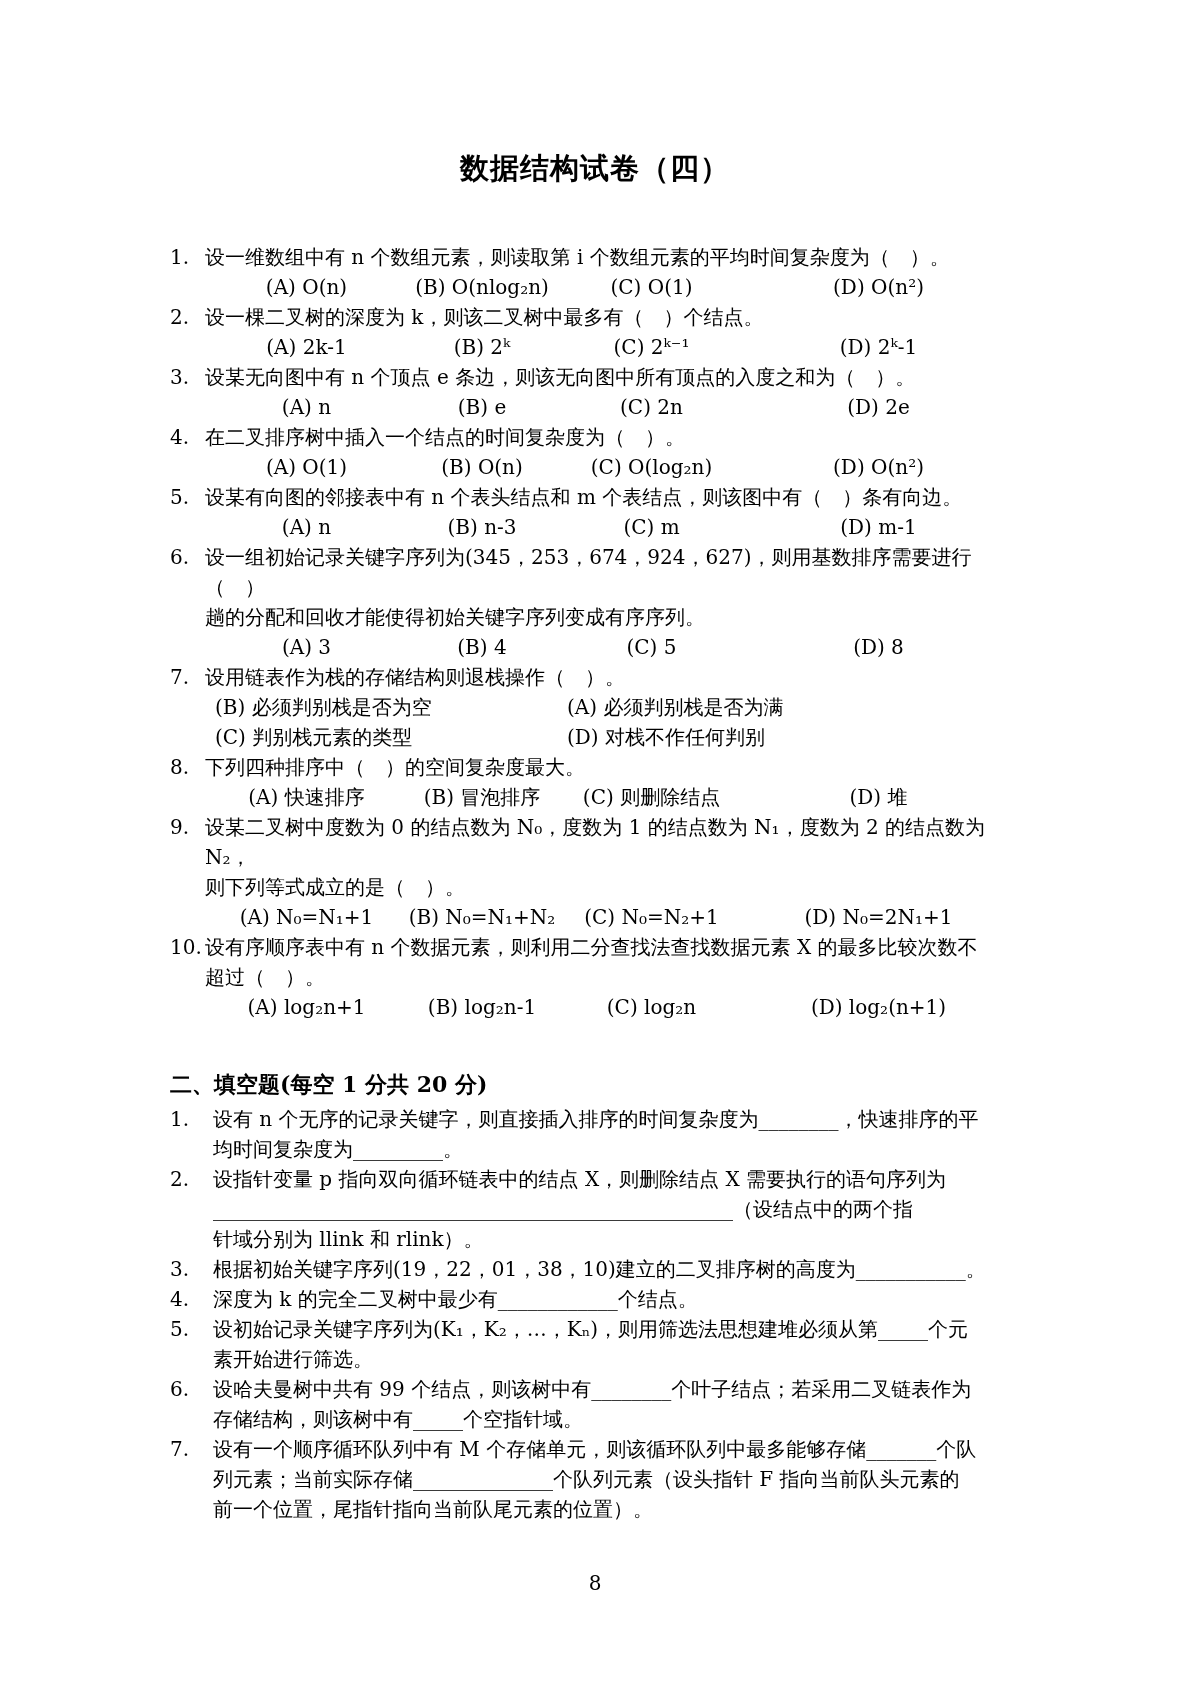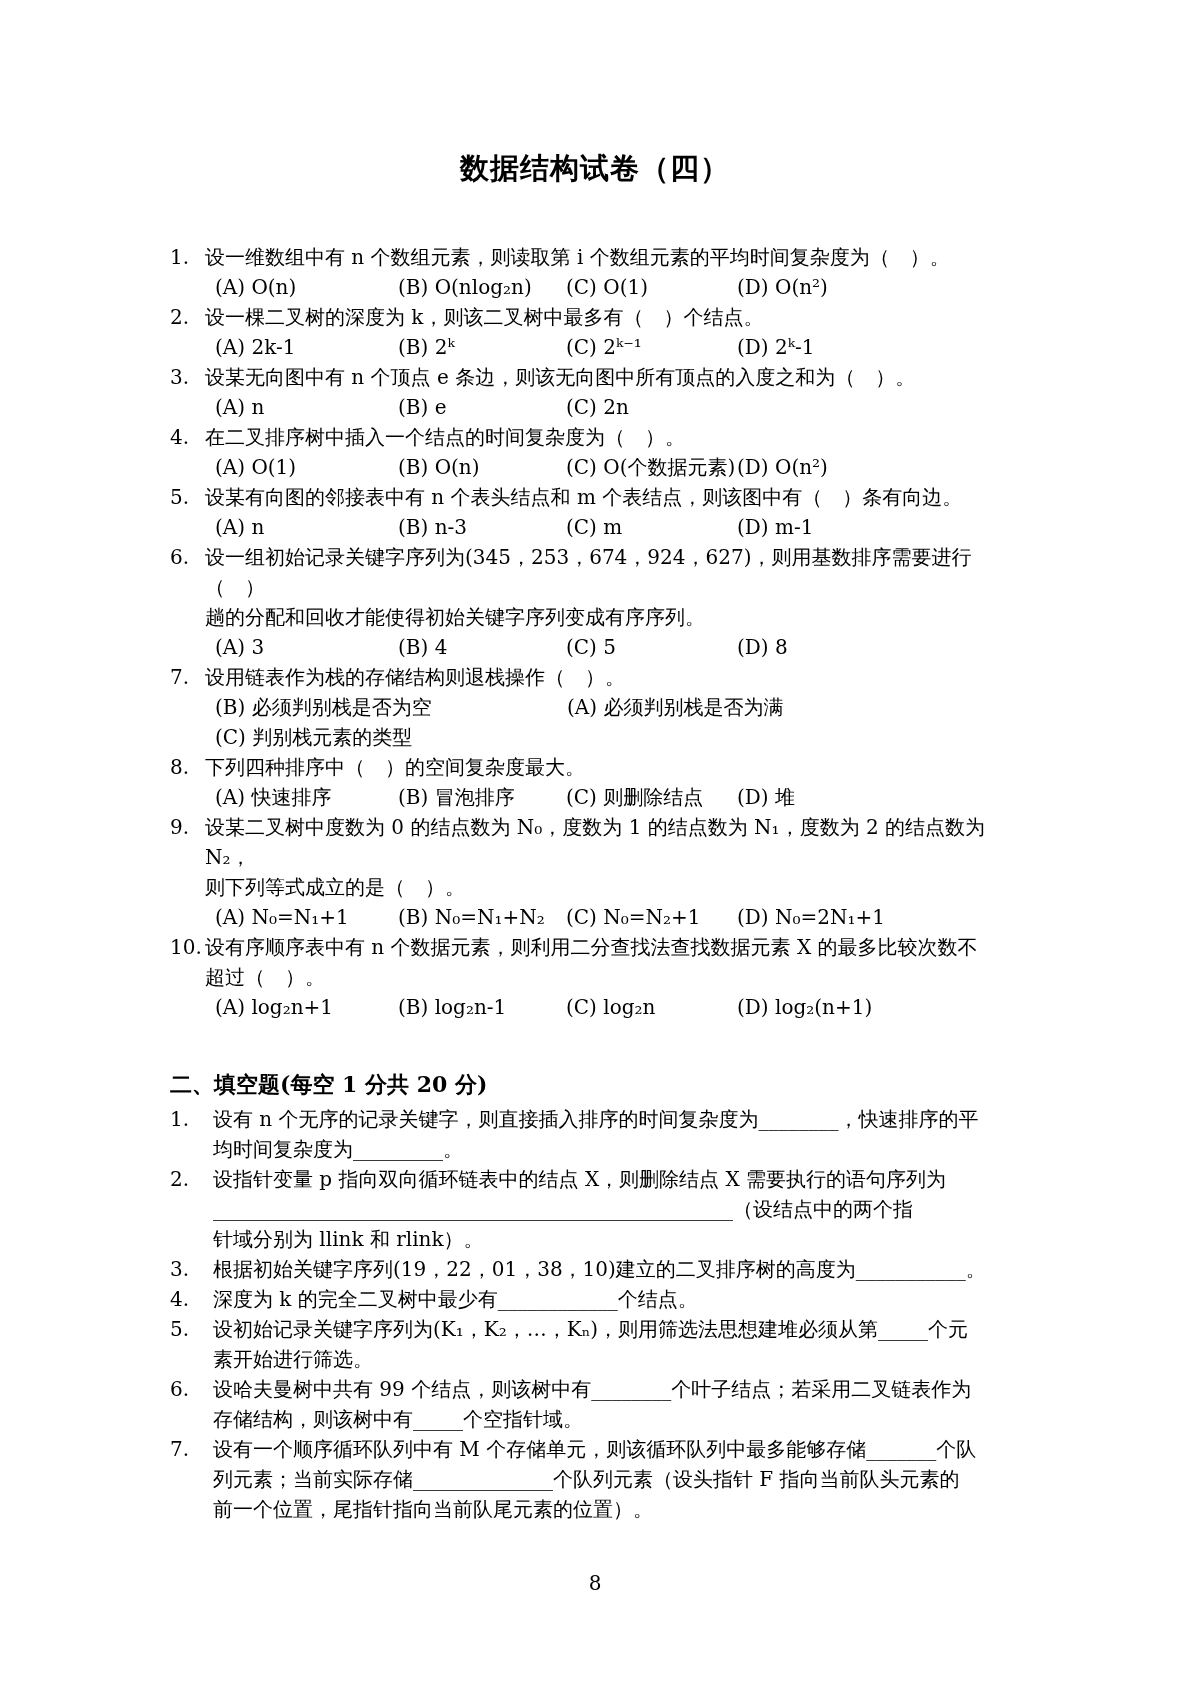--- a/index.html
+++ b/index.html
@@ -46,20 +46,21 @@
     font-size: 20px;
     line-height: 30px;
     white-space: pre-line;
   }
   .opts {
     display: grid;
     grid-template-columns: 183px 168px 171px 1fr;
     padding-left: 45px;
     font-size: 20px;
     line-height: 30px;
+    text-align: center;
   }
   .opts-2col {
     display: grid;
     grid-template-columns: 352px 1fr;
     padding-left: 45px;
     font-size: 20px;
     line-height: 30px;
   }
   .opt { white-space: nowrap; }
   .page-number {
@@ -109,32 +110,33 @@
 
     <div class="q">
       <div class="q-line">
         <span class="q-num">3.</span>
         <div class="q-text">设某无向图中有 n 个顶点 e 条边，则该无向图中所有顶点的入度之和为（　）。</div>
       </div>
       <div class="opts">
         <span class="opt">(A) n</span>
         <span class="opt">(B) e</span>
         <span class="opt">(C) 2n</span>
+        <span class="opt">(D) 2e</span>
       </div>
     </div>
 
     <div class="q">
       <div class="q-line">
         <span class="q-num">4.</span>
         <div class="q-text">在二叉排序树中插入一个结点的时间复杂度为（　）。</div>
       </div>
       <div class="opts">
         <span class="opt">(A) O(1)</span>
         <span class="opt">(B) O(n)</span>
-        <span class="opt">(C) O(个数据元素)</span>
+        <span class="opt">(C) O(log₂n)</span>
         <span class="opt">(D) O(n²)</span>
       </div>
     </div>
 
     <div class="q">
       <div class="q-line">
         <span class="q-num">5.</span>
         <div class="q-text">设某有向图的邻接表中有 n 个表头结点和 m 个表结点，则该图中有（　）条有向边。</div>
       </div>
       <div class="opts">
@@ -161,20 +163,21 @@
 
     <div class="q">
       <div class="q-line">
         <span class="q-num">7.</span>
         <div class="q-text">设用链表作为栈的存储结构则退栈操作（　）。</div>
       </div>
       <div class="opts-2col">
         <span class="opt">(B) 必须判别栈是否为空</span>
         <span class="opt">(A) 必须判别栈是否为满</span>
         <span class="opt">(C) 判别栈元素的类型</span>
+        <span class="opt">(D) 对栈不作任何判别</span>
       </div>
     </div>
 
     <div class="q">
       <div class="q-line">
         <span class="q-num">8.</span>
         <div class="q-text">下列四种排序中（　）的空间复杂度最大。</div>
       </div>
       <div class="opts">
         <span class="opt">(A) 快速排序</span>

